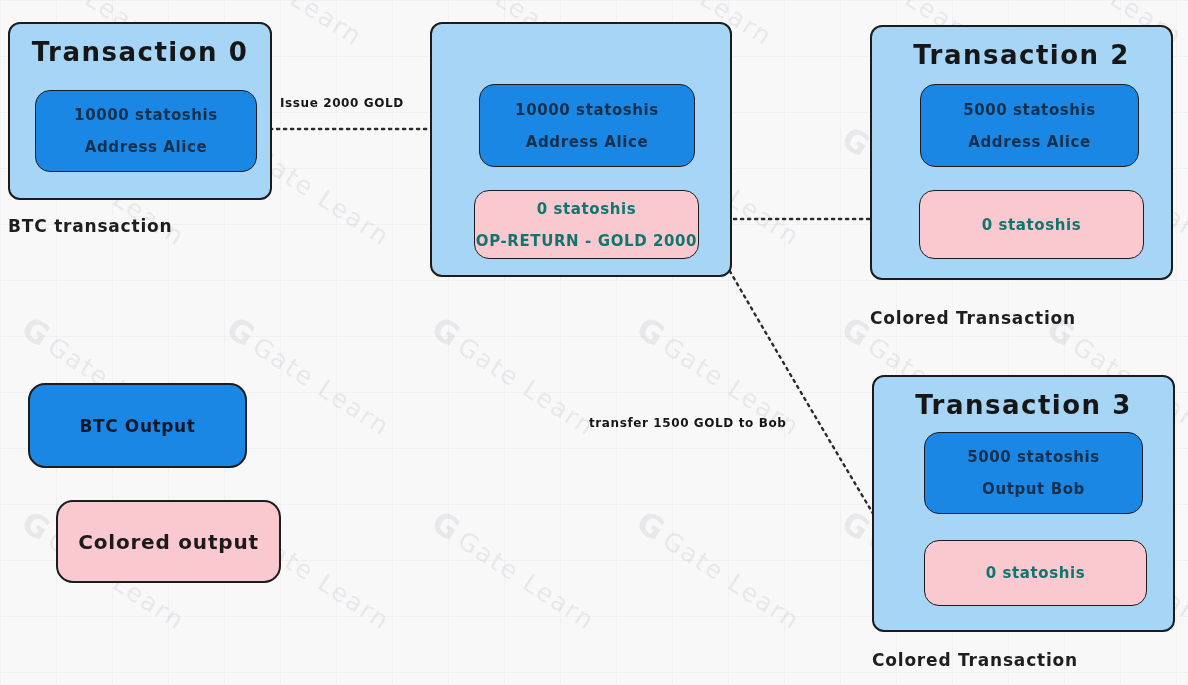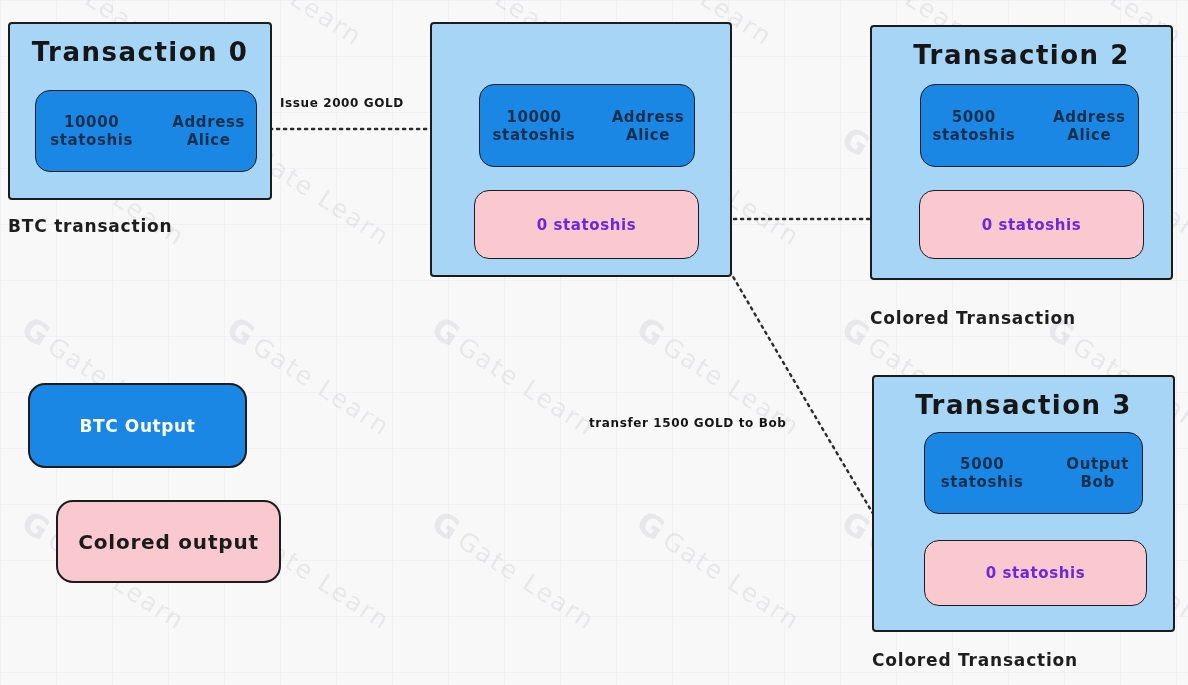--- a/index.html
+++ b/index.html
@@ -30,43 +30,44 @@
     white-space: nowrap;
     font-weight: 400;
   }
   .wm .wm-logo { font-weight: 700; font-size: 31px; margin-right: 4px; }
 
   
   .tx-card {
     position: absolute;
     background: #a7d5f6;
     border: 2px solid #1c1c1c;
-    border-radius: 4px;
+    border-radius: 12px;
     z-index: 2;
   }
   .tx-title {
     text-align: center;
     margin-top: 13px;
     font-size: 26px;
     font-weight: 700;
     letter-spacing: 1.5px;
     color: #161616;
   }
   .output-box {
     position: absolute;
     border: 1.8px solid #1c1c1c;
     border-radius: 15px;
     display: flex;
+    flex-direction: column;
     align-items: center;
     justify-content: center;
     gap: 14px;
     text-align: center;
   }
   .output-btc { background: #1b87e5; color: #14304d; }
-  .output-colored { background: #f9c9cf; color: #6d28d9; }
+  .output-colored { background: #f9c9cf; color: #0f766e; }
   .output-line { font-size: 15px; font-weight: 600; letter-spacing: 0.6px; }
 
   .tx-caption {
     position: absolute;
     text-align: left;
     font-size: 17px;
     font-weight: 700;
     letter-spacing: 0.8px;
     color: #1e1e1e;
     z-index: 2;
@@ -98,21 +99,21 @@
     position: absolute;
     border: 2px solid #1c1c1c;
     border-radius: 17px;
     display: flex;
     align-items: center;
     justify-content: center;
     z-index: 2;
     text-align: center;
   }
   #legend-btc { left: 28px; top: 383px; width: 219px; height: 85px;
-                background: #1b87e5; color: #ffffff; font-size: 17px; font-weight: 600; letter-spacing: 0.6px; }
+                background: #1b87e5; color: #0f172a; font-size: 17px; font-weight: 600; letter-spacing: 0.6px; }
   #legend-colored { left: 27px; top: 500px; width: 225px; height: 83px;
                 background: #f9c9cf; color: #1b1b1b; font-size: 20px; font-weight: 600; letter-spacing: 0.8px; margin-left: 29px; }
 
   
   #arrows { position: absolute; inset: 0; z-index: 1; pointer-events: none; }
   .arrow-line {
     fill: none;
     stroke: #2b2b2b;
     stroke-width: 2.4;
     stroke-dasharray: 2.2 4.8;
@@ -196,20 +197,21 @@
   </div>
   <div id="caption-tx0" class="tx-caption">BTC transaction</div>
 
   <div id="tx1" class="tx-card">
     <div class="output-box output-btc">
       <div class="output-line">10000 statoshis</div>
       <div class="output-line">Address Alice</div>
     </div>
     <div class="output-box output-colored">
       <div class="output-line">0 statoshis</div>
+      <div class="output-line">OP-RETURN - GOLD 2000</div>
     </div>
   </div>
 
   <div id="tx2" class="tx-card">
     <div class="tx-title">Transaction 2</div>
     <div class="output-box output-btc">
       <div class="output-line">5000 statoshis</div>
       <div class="output-line">Address Alice</div>
     </div>
     <div class="output-box output-colored">

